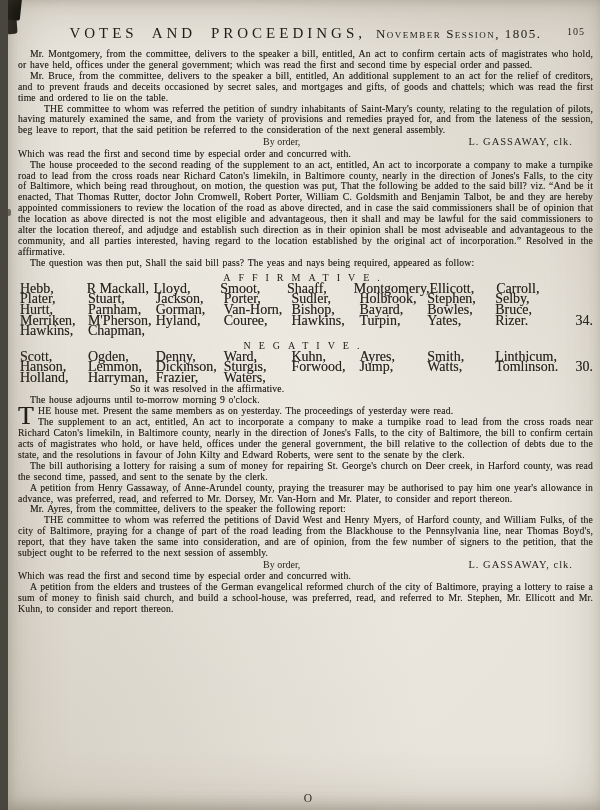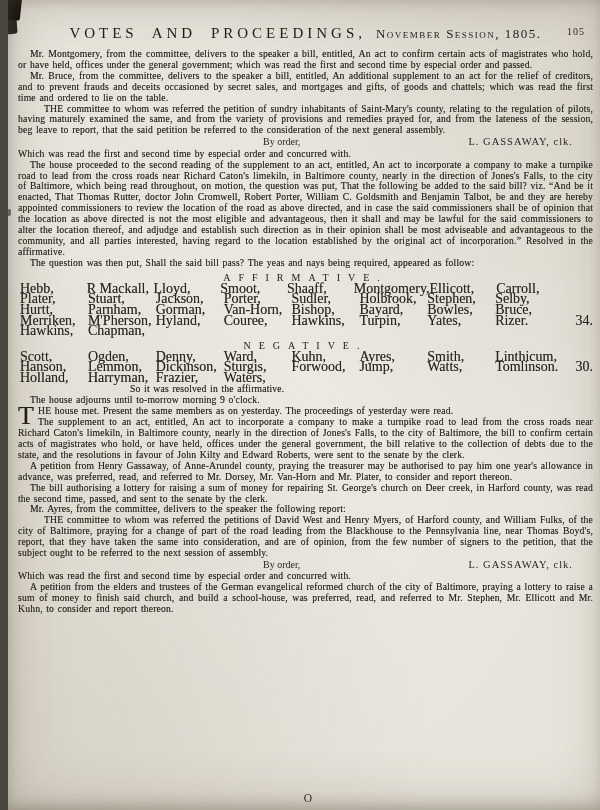--- a/index.html
+++ b/index.html
@@ -182,22 +182,22 @@
           <span class="vote-cell">Waters,</span>
         </div>
       </div>
 
     <p class="bp resolved">So it was resolved in the affirmative.</p>
     <p class="bp indent">The house adjourns until to-morrow morning 9 o'clock.</p>
 
 
     <p class="bp"><span class="dropcap">T</span><span>HE house met.  Present the same members as on yesterday.  The proceedings of yesterday were read.</span></p>
     <p class="bp">The supplement to an act, entitled, An act to incorporate a company to make a turnpike road to lead from the cross roads near Richard Caton's limekiln, in Baltimore county, nearly in the direction of Jones's Falls, to the city of Baltimore, the bill to confirm certain acts of magistrates who hold, or have held, offices under the general government, the bill relative to the collection of debts due to the state, and the resolutions in favour of John Kilty and Edward Roberts, were sent to the senate by the clerk.</p>
+    <p class="bp indent">The bill authorising a lottery for raising a sum of money for repairing St. George's church on Deer creek, in Harford county, was read the second time, passed, and sent to the senate by the clerk.</p>
     <p class="bp indent">A petition from Henry Gassaway, of Anne-Arundel county, praying the treasurer may be authorised to pay him one year's allowance in advance, was preferred, read, and referred to Mr. Dorsey, Mr. Van-Horn and Mr. Plater, to consider and report thereon.</p>
-    <p class="bp indent">The bill authorising a lottery for raising a sum of money for repairing St. George's church on Deer creek, in Harford county, was read the second time, passed, and sent to the senate by the clerk.</p>
     <p class="bp indent">Mr. Ayres, from the committee, delivers to the speaker the following report:</p>
     <p class="bp report">THE committee to whom was referred the petitions of David West and Henry Myers, of Harford county, and William Fulks, of the city of Baltimore, praying for a change of part of the road leading from the Blackhouse to the Pennsylvania line, near Thomas Boyd's, report, that they have taken the same into consideration, and are of opinion, from the few number of signers to the petition, that the subject ought to be referred to the next session of assembly.</p>
 
     <div class="by-order-row">
       <span class="by-order">By order,</span>
       <span class="signature">L. GASSAWAY, clk.</span>
     </div>
 
     <p class="bp">Which was read the first and second time by especial order and concurred with.</p>
     <p class="bp indent">A petition from the elders and trustees of the German evangelical reformed church of the city of Baltimore, praying a lottery to raise a sum of money to finish said church, and build a school-house, was preferred, read, and referred to Mr. Stephen, Mr. Ellicott and Mr. Kuhn, to consider and report thereon.</p>

